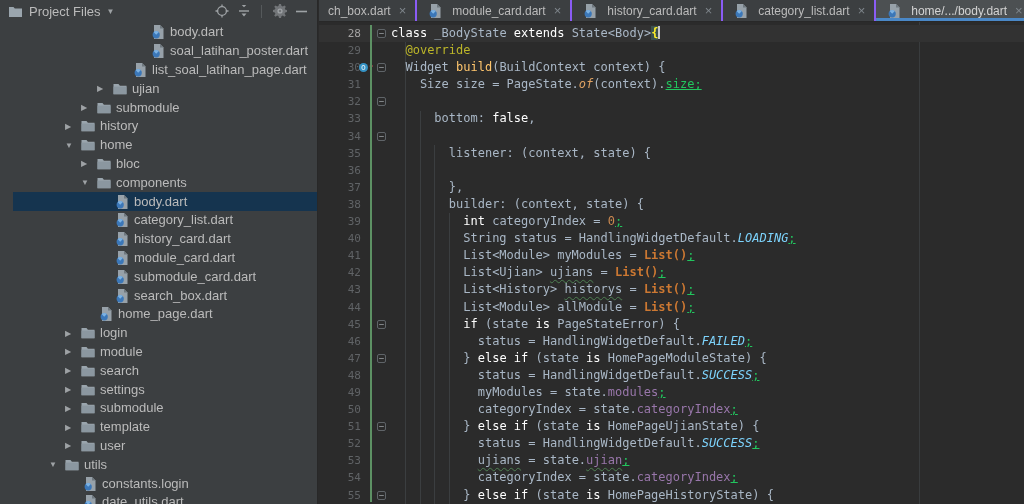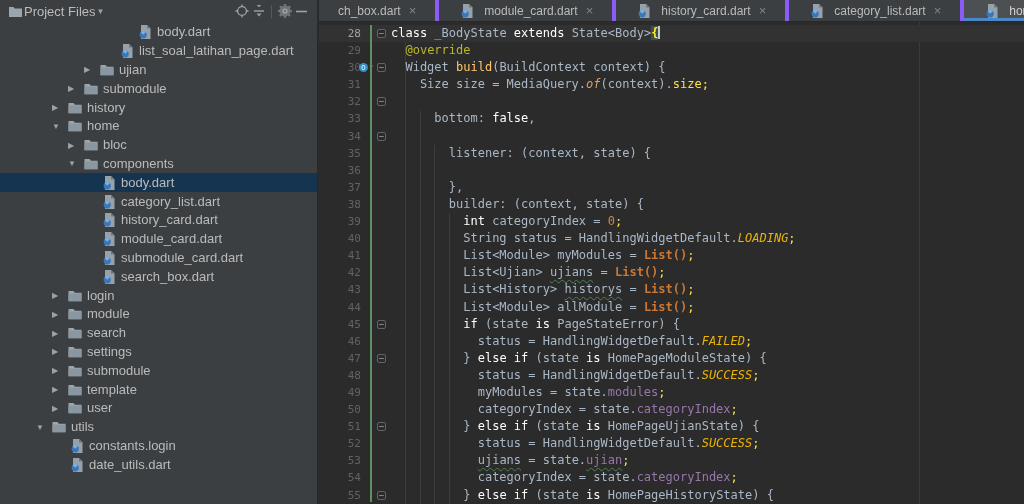--- a/index.html
+++ b/index.html
@@ -7,43 +7,43 @@
   #app {
     position:relative; width:1024px; height:504px; overflow:hidden;
     background:#2b2b2b; font-family:"Liberation Sans", sans-serif;
     -webkit-font-smoothing:antialiased;
   }
 
   
   .panel { position:absolute; left:0; top:0; width:318px; height:504px;
            background:#3c3f41; border-right:1px solid #282828; }
   .panel-header { height:22px; display:flex; align-items:center; padding:0 7px;
-                  color:#bbbbbb; font-size:13px; }
+                  gap:5px; color:#bbbbbb; font-size:13px; }
   .panel-title { margin-right:1px; }
   .chev { font-size:8px; color:#9ea2a5; }
   .spacer { flex:1; }
   .hicon { width:17px; height:16px; display:flex; align-items:center;
            justify-content:center; color:#9ea2a5; flex:none; }
   .hsep { width:1px; height:13px; background:#55595b; margin:0 4px; flex:none; }
 
   .tree { position:absolute; top:23px; left:0; right:0; bottom:0; overflow:hidden; }
   .trow { height:18.8px; display:flex; align-items:center; font-size:13px;
-          color:#bbbbbb; white-space:nowrap; }
+          color:#bbbbbb; white-space:nowrap;margin-left:13px; }
   .trow.sel { background:#15344f; }
   .arrow { width:14px; font-size:8px; color:#9ea2a5; text-align:left; flex:none; }
   .ticon { width:17px; height:14px; flex:none; display:inline-flex;
            align-items:center; justify-content:center; margin-right:4px; }
   .tlabel { line-height:14px; }
 
   
   .tabbar { position:absolute; left:319px; top:0; width:705px; height:22px;
             background:#3c3f41; display:flex; overflow:hidden;
             border-bottom:1px solid #282828; }
-  .tab { display:flex; align-items:center; gap:5px; padding:0 19px; font-size:12px;
-         color:#bbbbbb; border-right:4px solid #8b5cf6; position:relative;
+  .tab { display:flex; align-items:center; gap:5px; padding:0 9px; font-size:12px;
+         color:#bbbbbb; border-right:2px solid #8b5cf6; position:relative;
          flex:none; height:100%; }
   .tab.active { background:#4c5052; color:#d3d3d3; }
   .tab.active::after { content:""; position:absolute; left:0; right:0; bottom:0;
                        height:3px; background:#4a88c7; }
   .tclose { color:#7f868c; font-size:13px; margin-left:3px; line-height:10px; }
 
   
   .editor { position:absolute; left:319px; top:22px; width:705px; height:482px;
             background:#2b2b2b; overflow:hidden;
             font-family:"DejaVu Sans Mono", monospace; font-size:12px; }
@@ -66,28 +66,28 @@
   .ovr i { width:9px; height:9px; border-radius:50%; background:#3592c4;
            color:#eaf3f8; font-style:normal; font-size:8px; line-height:9px;
            text-align:center; display:block; }
   .ovr b { color:#db5860; font-size:10px; line-height:10px; font-weight:bold; }
   .lcode { flex:none; }
   .caret { display:inline-block; width:2px; height:13px; background:#c9c9c9;
            vertical-align:-2px; }
 
   .t-d  { color:#a9b7c6; }
   .t-k  { color:#ffffff; }
-  .t-o  { color:#fde047; }
+  .t-o  { color:#22c55e;text-decoration:underline; }
   .t-c  { color:#cc7832; font-weight:bold; }
   .t-f  { color:#ffc66d; }
   .t-si { color:#dfa263; font-style:italic; }
   .t-m  { color:#bbb529; }
   .t-n  { color:#cb8950; }
   .t-p  { color:#9876aa; }
-  .t-pi { color:#eab308; font-style:italic;margin-top:24px; }
+  .t-pi { color:#7dd3fc; font-style:italic;margin-top:24px; }
   .t-br { color:#ffef28; background:#3b514d; font-weight:bold; }
   .t-dsq{ color:#a9b7c6; text-decoration:underline wavy #4e8052;
           text-decoration-thickness:1px; text-underline-offset:3px; }
   .t-psq{ color:#9876aa; text-decoration:underline wavy #4e8052;
           text-decoration-thickness:1px; text-underline-offset:3px; }
 </style>
 </head>
 <body>
 
 <div id="app">
@@ -133,20 +133,31 @@
           <span class="ticon">
             <svg width="12" height="14" viewBox="0 0 12 14">
               <path d="M2 0h6l3.5 3.5V14H2z" fill="#97a1a9"></path>
               <path d="M8 0l3.5 3.5H8z" fill="#6f787f"></path>
               <circle cx="4.2" cy="9.8" r="3.6" fill="#3b77b8"></circle>
               <path d="M4.2 9.8 L6.9 7.1 A3.6 3.6 0 0 0 1.5 7.1 z" fill="#7cb2e3"></path>
             </svg>
           </span>
           <span class="tlabel">body.dart</span>
         </div>
+        <div class="trow" style="padding-left: 136px;">
+          <span class="ticon">
+            <svg width="12" height="14" viewBox="0 0 12 14">
+              <path d="M2 0h6l3.5 3.5V14H2z" fill="#97a1a9"></path>
+              <path d="M8 0l3.5 3.5H8z" fill="#6f787f"></path>
+              <circle cx="4.2" cy="9.8" r="3.6" fill="#3b77b8"></circle>
+              <path d="M4.2 9.8 L6.9 7.1 A3.6 3.6 0 0 0 1.5 7.1 z" fill="#7cb2e3"></path>
+            </svg>
+          </span>
+          <span class="tlabel">soal_latihan_poster.dart</span>
+        </div>
         <div class="trow" style="padding-left: 118px;">
           <span class="ticon">
             <svg width="12" height="14" viewBox="0 0 12 14">
               <path d="M2 0h6l3.5 3.5V14H2z" fill="#97a1a9"></path>
               <path d="M8 0l3.5 3.5H8z" fill="#6f787f"></path>
               <circle cx="4.2" cy="9.8" r="3.6" fill="#3b77b8"></circle>
               <path d="M4.2 9.8 L6.9 7.1 A3.6 3.6 0 0 0 1.5 7.1 z" fill="#7cb2e3"></path>
             </svg>
           </span>
           <span class="tlabel">list_soal_latihan_page.dart</span>
@@ -269,20 +280,31 @@
         <div class="trow" style="padding-left: 100px;">
           <span class="ticon">
             <svg width="12" height="14" viewBox="0 0 12 14">
               <path d="M2 0h6l3.5 3.5V14H2z" fill="#97a1a9"></path>
               <path d="M8 0l3.5 3.5H8z" fill="#6f787f"></path>
               <circle cx="4.2" cy="9.8" r="3.6" fill="#3b77b8"></circle>
               <path d="M4.2 9.8 L6.9 7.1 A3.6 3.6 0 0 0 1.5 7.1 z" fill="#7cb2e3"></path>
             </svg>
           </span>
           <span class="tlabel">search_box.dart</span>
+        </div>
+        <div class="trow" style="padding-left: 84px;">
+          <span class="ticon">
+            <svg width="12" height="14" viewBox="0 0 12 14">
+              <path d="M2 0h6l3.5 3.5V14H2z" fill="#97a1a9"></path>
+              <path d="M8 0l3.5 3.5H8z" fill="#6f787f"></path>
+              <circle cx="4.2" cy="9.8" r="3.6" fill="#3b77b8"></circle>
+              <path d="M4.2 9.8 L6.9 7.1 A3.6 3.6 0 0 0 1.5 7.1 z" fill="#7cb2e3"></path>
+            </svg>
+          </span>
+          <span class="tlabel">home_page.dart</span>
         </div>
         <div class="trow" style="padding-left: 52px;">
           <span class="arrow">▶</span>
           <span class="ticon">
             <svg width="14" height="12" viewBox="0 0 14 12">
               <path d="M0.5 1h5l1.4 1.7h6.6V11.2H0.5z" fill="#9aa5ad"></path>
               <path d="M0.5 3.6h13V11.2H0.5z" fill="#8b97a0"></path>
             </svg>
           </span>
           <span class="tlabel">login</span>
@@ -440,21 +462,21 @@
   <div class="editor">
     <div class="guide" style="left:86px;  top:20px;  height:462px;"></div>
     <div class="guide" style="left:101px; top:89px;  height:393px;"></div>
     <div class="guide" style="left:115px; top:123px; height:359px;"></div>
     <div class="guide" style="left:130px; top:191px; height:291px;"></div>
     <div class="margin-line"></div>
     <div class="lines">
         <div class="ln cur"><span class="lnum">28</span><span class="lfold"><span class="fbox">−</span></span><span class="lcode"><span class="t-k">class </span><span class="t-d">_BodyState </span><span class="t-k">extends </span><span class="t-d">State&lt;Body&gt;</span><span class="t-br">{</span><span class="caret"></span></span></div>
         <div class="ln"><span class="lnum">29</span><span class="lfold"></span><span class="lcode"><span class="t-d">  </span><span class="t-m">@override</span></span></div>
         <div class="ln"><span class="lnum">30</span><span class="lfold"><span class="ovr"><i>o</i><b>↑</b></span><span class="fbox">−</span></span><span class="lcode"><span class="t-d">  Widget </span><span class="t-f">build</span><span class="t-d">(BuildContext context) {</span></span></div>
-        <div class="ln"><span class="lnum">31</span><span class="lfold"></span><span class="lcode"><span class="t-d">    Size size = MediaQuery.</span><span class="t-si">of</span><span class="t-d">(context).</span><span class="t-o">size;</span></span></div>
+        <div class="ln"><span class="lnum">31</span><span class="lfold"></span><span class="lcode"><span class="t-d">    Size size = PageState.</span><span class="t-si">of</span><span class="t-d">(context).</span><span class="t-o">size;</span></span></div>
         <div class="ln"><span class="lnum">32</span><span class="lfold"><span class="fbox">−</span></span></div>
         <div class="ln"><span class="lnum">33</span><span class="lfold"></span><span class="lcode"><span class="t-d">      bottom: </span><span class="t-k">false</span><span class="t-d">,</span></span></div>
         <div class="ln"><span class="lnum">34</span><span class="lfold"><span class="fbox">−</span></span></div>
         <div class="ln"><span class="lnum">35</span><span class="lfold"></span><span class="lcode"><span class="t-d">        listener: (context, state) {</span></span></div>
         <div class="ln"><span class="lnum">36</span><span class="lfold"></span><span class="lcode"></span></div>
         <div class="ln"><span class="lnum">37</span><span class="lfold"></span><span class="lcode"><span class="t-d">        },</span></span></div>
         <div class="ln"><span class="lnum">38</span><span class="lfold"></span><span class="lcode"><span class="t-d">        builder: (context, state) {</span></span></div>
         <div class="ln"><span class="lnum">39</span><span class="lfold"></span><span class="lcode"><span class="t-d">          </span><span class="t-k">int</span><span class="t-d"> categoryIndex = </span><span class="t-n">0</span><span class="t-o">;</span></span></div>
         <div class="ln"><span class="lnum">40</span><span class="lfold"></span><span class="lcode"><span class="t-d">          String status = HandlingWidgetDefault.</span><span class="t-pi">LOADING</span><span class="t-o">;</span></span></div>
         <div class="ln"><span class="lnum">41</span><span class="lfold"></span><span class="lcode"><span class="t-d">          List&lt;Module&gt; myModules = </span><span class="t-c">List()</span><span class="t-o">;</span></span></div>

